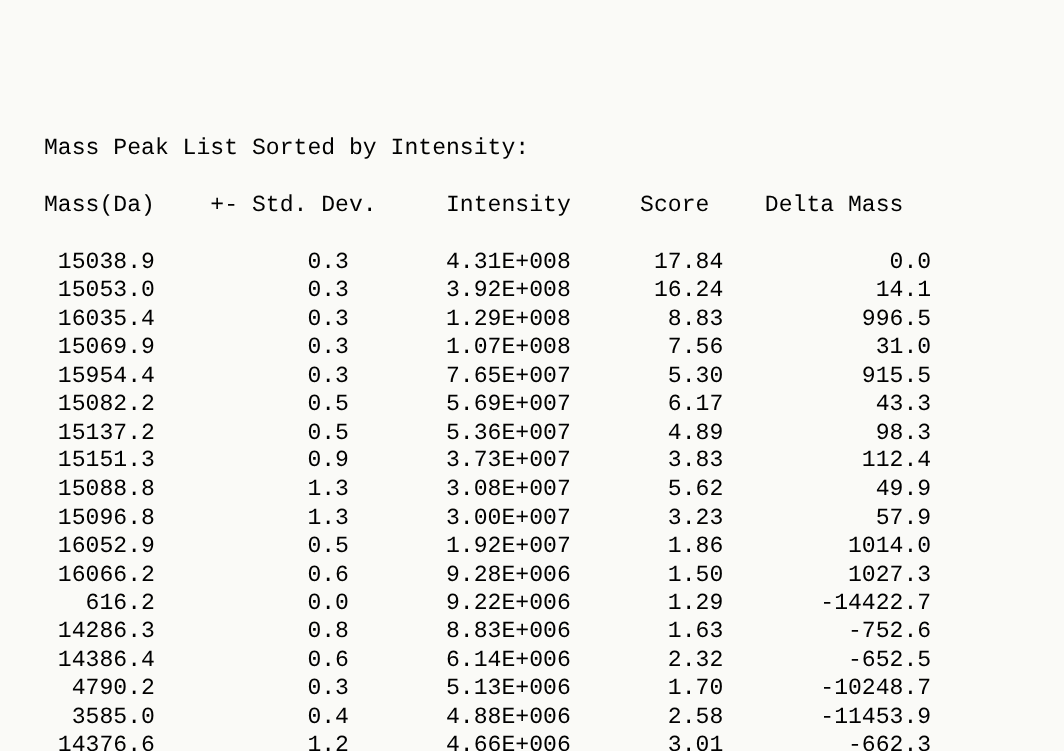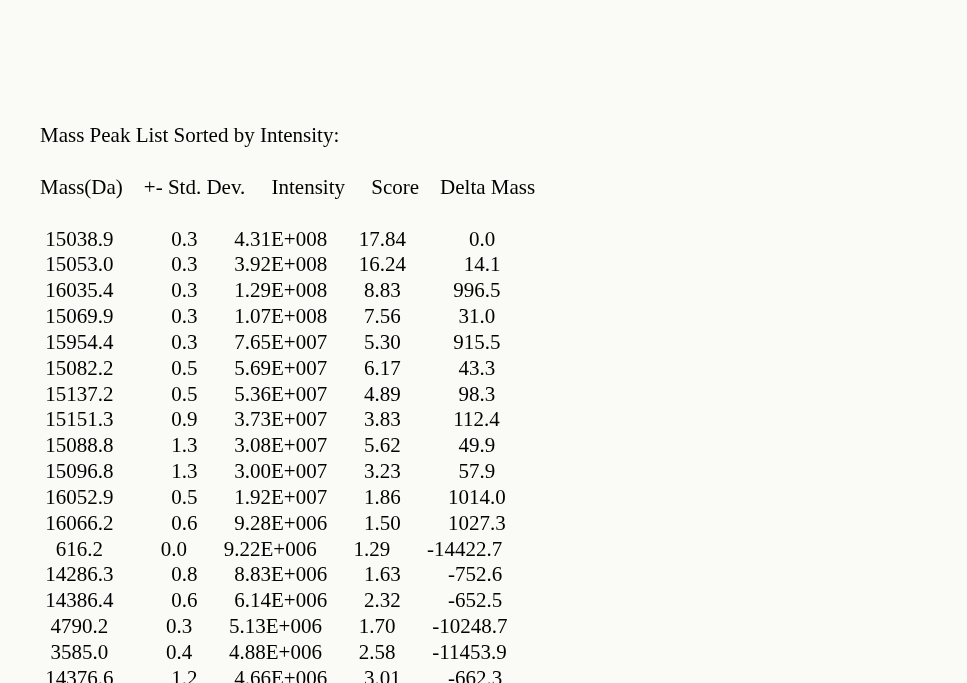--- a/index.html
+++ b/index.html
@@ -6,21 +6,21 @@
       margin: 0;
       padding: 20px 40px;
       background: #fafaf7;
       font-family: "Menlo", "Consolas", "Courier New", monospace;
       font-size: 21px;
       line-height: 1.23;
       color: #000;
       white-space: pre;
       overflow: hidden;
     }
-    .line { display: block; font-family: Liberation Serif, serif; }
+    .line { display: block; }
   </style>
 </head>
 <body>
 
 
 
 <span class="line">Mass Peak List Sorted by Intensity:</span>
 <span class="line" id="header-line">Mass(Da)    +- Std. Dev.     Intensity     Score    Delta Mass</span>
 <div id="rows"><span class="line"> 15038.9           0.3       4.31E+008      17.84            0.0</span><span class="line"> 15053.0           0.3       3.92E+008      16.24           14.1</span><span class="line"> 16035.4           0.3       1.29E+008       8.83          996.5</span><span class="line"> 15069.9           0.3       1.07E+008       7.56           31.0</span><span class="line"> 15954.4           0.3       7.65E+007       5.30          915.5</span><span class="line"> 15082.2           0.5       5.69E+007       6.17           43.3</span><span class="line"> 15137.2           0.5       5.36E+007       4.89           98.3</span><span class="line"> 15151.3           0.9       3.73E+007       3.83          112.4</span><span class="line"> 15088.8           1.3       3.08E+007       5.62           49.9</span><span class="line"> 15096.8           1.3       3.00E+007       3.23           57.9</span><span class="line"> 16052.9           0.5       1.92E+007       1.86         1014.0</span><span class="line"> 16066.2           0.6       9.28E+006       1.50         1027.3</span><span class="line">   616.2           0.0       9.22E+006       1.29       -14422.7</span><span class="line"> 14286.3           0.8       8.83E+006       1.63         -752.6</span><span class="line"> 14386.4           0.6       6.14E+006       2.32         -652.5</span><span class="line">  4790.2           0.3       5.13E+006       1.70       -10248.7</span><span class="line">  3585.0           0.4       4.88E+006       2.58       -11453.9</span><span class="line"> 14376.6           1.2       4.66E+006       3.01         -662.3</span></div>
 

